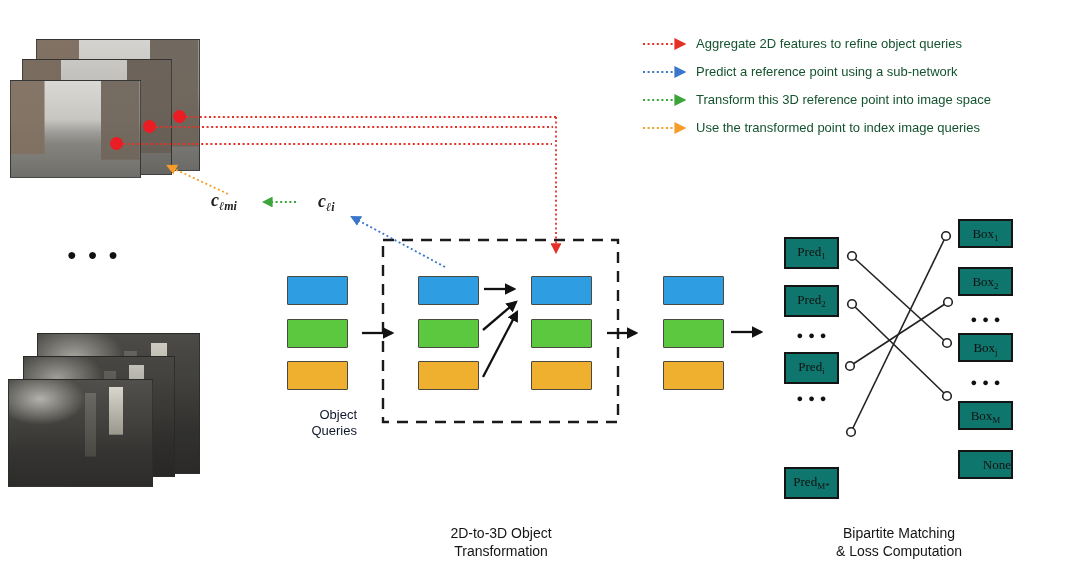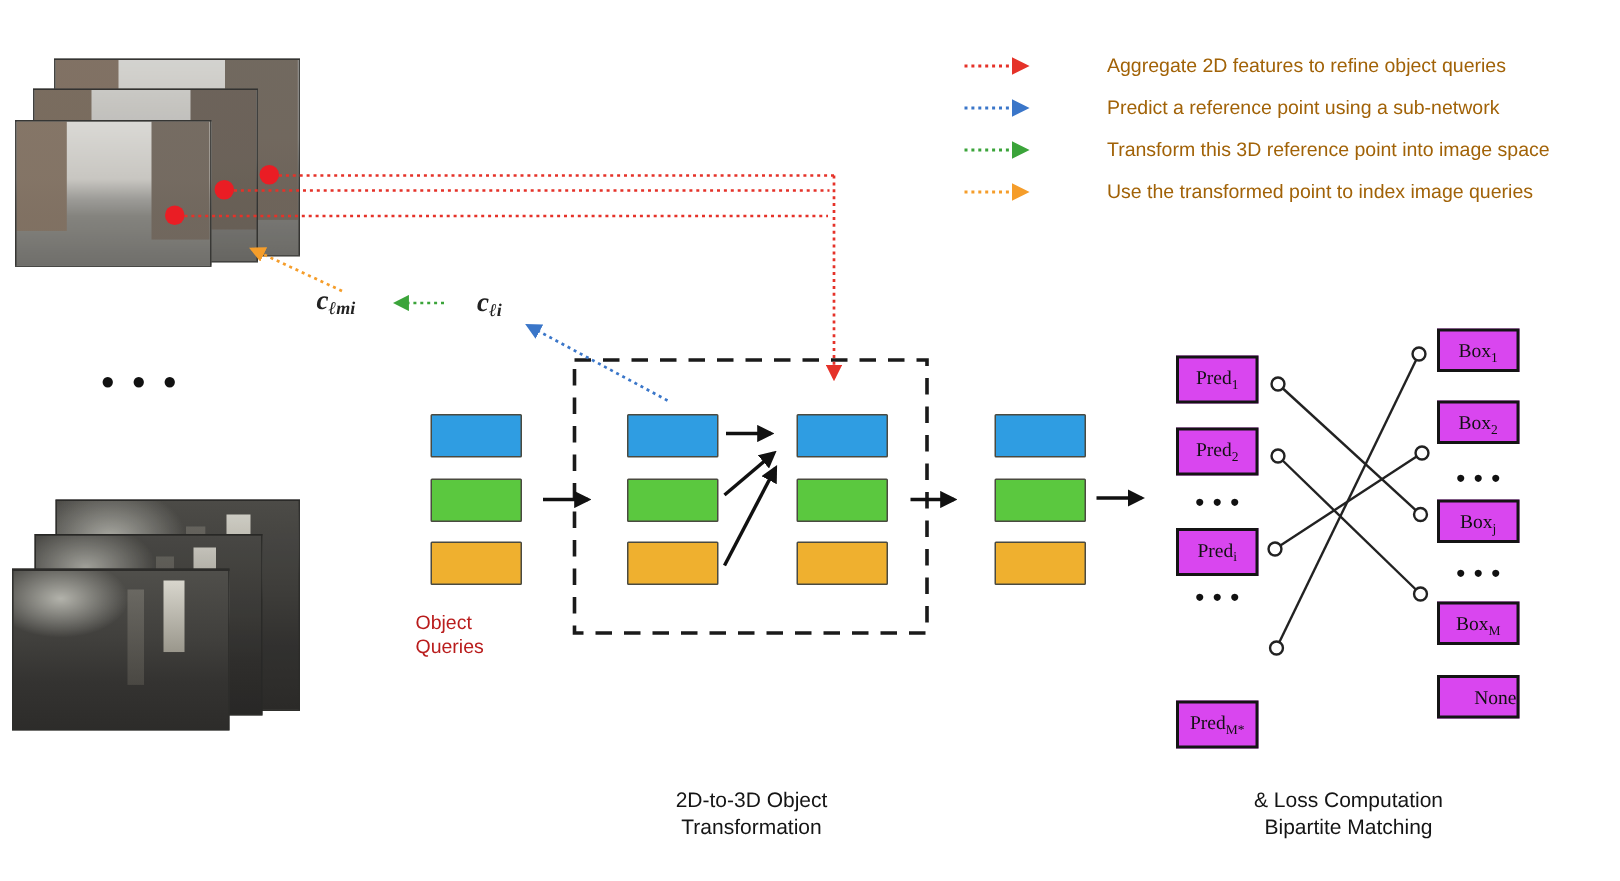--- a/index.html
+++ b/index.html
@@ -36,29 +36,29 @@
   .ellipsis-big{position:absolute;font-size:16px;letter-spacing:11px;color:#111;z-index:4;white-space:nowrap;}
   .ellipsis-small{position:absolute;width:55px;text-align:center;font-size:11px;letter-spacing:5px;color:#111;white-space:nowrap;text-indent:5px;}
 
   
   .qrect{position:absolute;width:61px;height:29px;box-sizing:border-box;border:1.5px solid #4a4a40;border-radius:1px;z-index:3;}
   .q-blue{background:#2f9de2;}
   .q-green{background:#5bc83f;}
   .q-orange{background:#efb02f;}
 
   
-  .small-label{position:absolute;text-align:left;font-size:13px;line-height:16px;color:#b91c1c;}
+  .small-label{position:absolute;text-align:right;font-size:13px;line-height:16px;color:#0f172a;}
   .section-label{position:absolute;text-align:center;font-size:14px;line-height:18px;color:#151515;width:180px;}
-  .legend-label{position:absolute;left:738px;height:16px;line-height:16px;font-size:13px;color:#a16207;white-space:nowrap;}
+  .legend-label{position:absolute;left:696px;height:16px;line-height:16px;font-size:13px;color:#14532d;white-space:nowrap;}
 
   .mathlab{position:absolute;font-family:"Liberation Serif",serif;font-style:italic;font-weight:bold;font-size:18px;color:#222;z-index:6;}
   .mathlab sub{font-size:12px;vertical-align:-0.3em;}
 
   
-  .node{position:absolute;width:55px;box-sizing:border-box;border:2px solid #141414;background:#d946ef;
+  .node{position:absolute;width:55px;box-sizing:border-box;border:2px solid #141414;background:#0f766e;
         font-family:"Liberation Serif",serif;font-size:13px;color:#111;text-align:center;z-index:3;}
   .node sub{font-size:9px;vertical-align:-0.35em;}
   .pred-node{height:32px;line-height:26px;}
   .box-node{height:29px;line-height:25px;}
 
   svg.connectors{position:absolute;left:0;top:0;z-index:5;pointer-events:none;}
 </style>
 </head>
 <body>
 
@@ -141,22 +141,22 @@
   </div>
   <div class="node box-node" style="left:958px;top:450px;text-align:right;">
     <span>None</span>
   </div>
 
   <div class="section-label" style="left:411px;top:524px;">
     <div>2D-to-3D Object</div>
     <div>Transformation</div>
   </div>
   <div class="section-label" style="left:809px;top:524px;">
+    <div>Bipartite Matching</div>
     <div>&amp; Loss Computation</div>
-    <div>Bipartite Matching</div>
   </div>
 
   <svg class="connectors" width="1080" height="587" viewBox="0 0 1080 587">
     <defs>
       <marker id="ah-red" viewBox="0 0 10 10" refX="8" refY="5" markerWidth="6" markerHeight="6" orient="auto">
         <path d="M0,0 L10,5 L0,10 z" fill="#e53229"></path>
         </marker>
       <marker id="ah-blue" viewBox="0 0 10 10" refX="8" refY="5" markerWidth="6" markerHeight="6" orient="auto">
         <path d="M0,0 L10,5 L0,10 z" fill="#3a76c9"></path>
         </marker>

